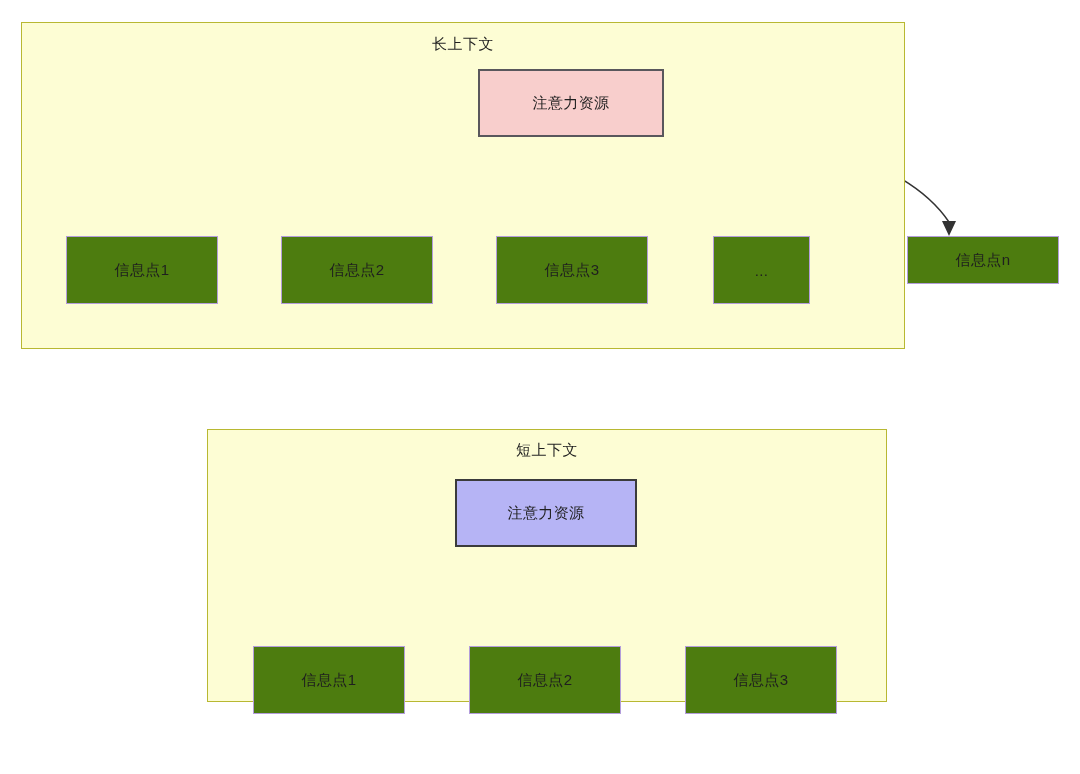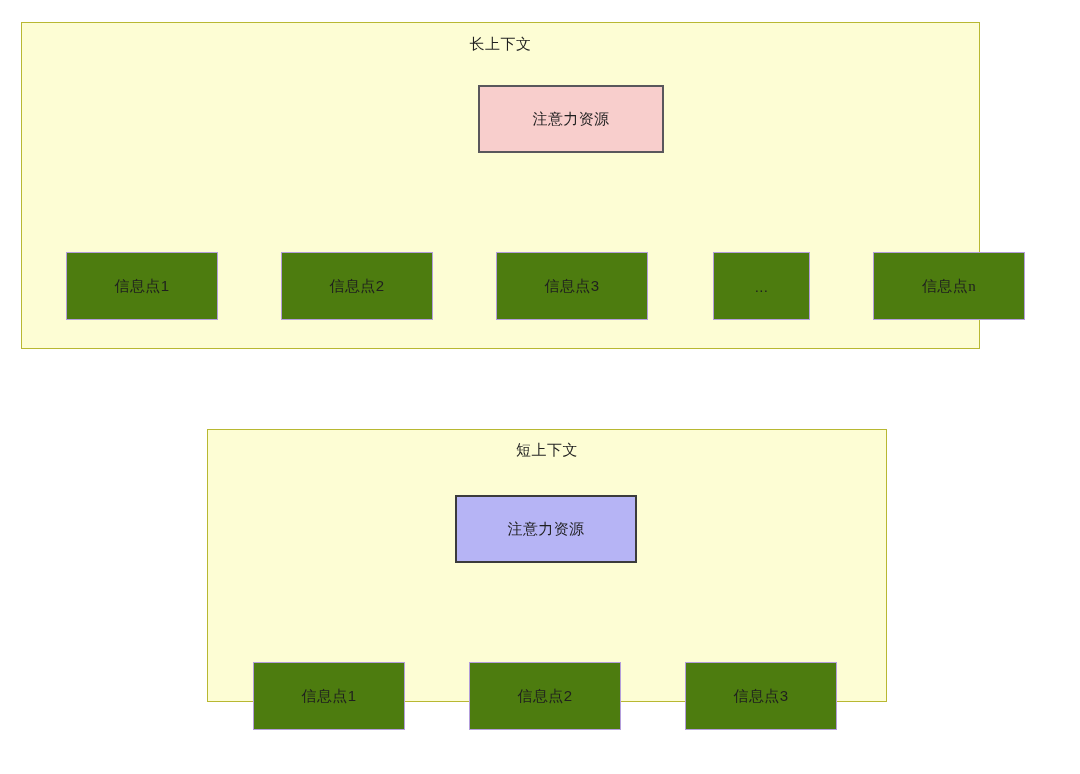--- a/index.html
+++ b/index.html
@@ -23,21 +23,21 @@
   }
   .ctx-container {
     position: absolute;
     background: #fdfdd4;
     border: 1.5px solid #b8b832;
     box-sizing: border-box;
   }
   #long-context-container {
     left: 21px;
     top: 22px;
-    width: 959px;
+    width: 884px;
     height: 327px;
   }
   #short-context-container {
     left: 207px;
     top: 429px;
     width: 680px;
     height: 273px;
   }
   .ctx-title {
     position: absolute;
@@ -54,42 +54,41 @@
 
   .node {
     position: absolute;
     box-sizing: border-box;
     display: flex;
     align-items: center;
     justify-content: center;
     font-size: 15px;
     color: #1f1f1f;
     letter-spacing: 0.4px;
-    margin-top: 16px;
   }
   .node-attention-long {
     background: #f8cecc;
     border: 2px solid #59575c;
   }
   .node-attention-short {
     background: #b6b4f5;
     border: 2px solid #3b3b3b;
   }
   .node-info {
     background: #4d7c0f;
     border: 1.5px solid #b39ddb;
   }
 
   
   #long-attention      { left: 478px; top: 69px;  width: 186px; height: 68px; }
   #long-info-1         { left: 66px;  top: 236px; width: 152px; height: 68px; }
   #long-info-2         { left: 281px; top: 236px; width: 152px; height: 68px; }
   #long-info-3         { left: 496px; top: 236px; width: 152px; height: 68px; }
   #long-info-ellipsis  { left: 713px; top: 236px; width: 97px;  height: 68px; }
-  #long-info-n         { left: 873px; top: 236px; width: 152px; height: 68px; font-family: Liberation Serif, serif; }
+  #long-info-n         { left: 907px; top: 236px; width: 152px; height: 48px; }
 
   
   #short-attention     { left: 455px; top: 479px; width: 182px; height: 68px; }
   #short-info-1        { left: 253px; top: 646px; width: 152px; height: 68px; }
   #short-info-2        { left: 469px; top: 646px; width: 152px; height: 68px; }
   #short-info-3        { left: 685px; top: 646px; width: 152px; height: 68px; }
 
   #edges {
     position: absolute;
     left: 0;

